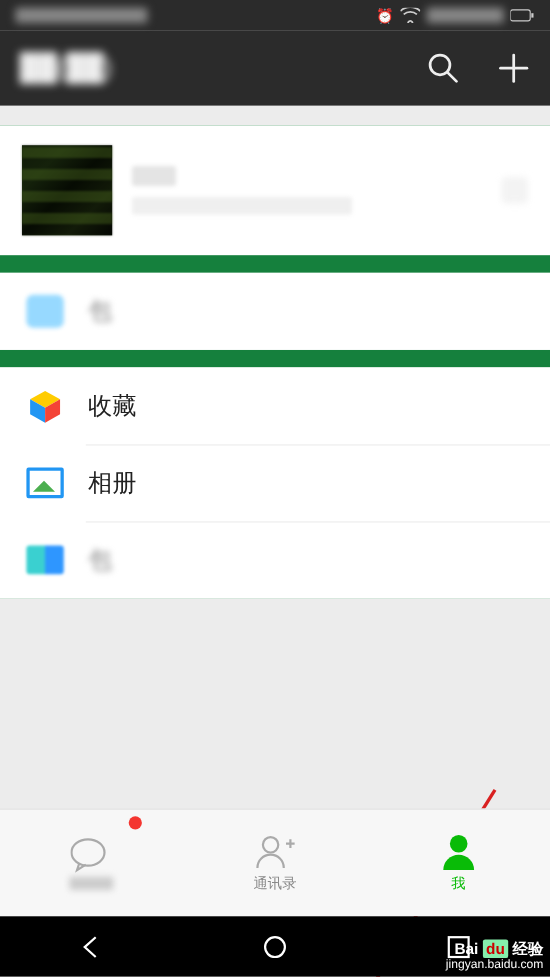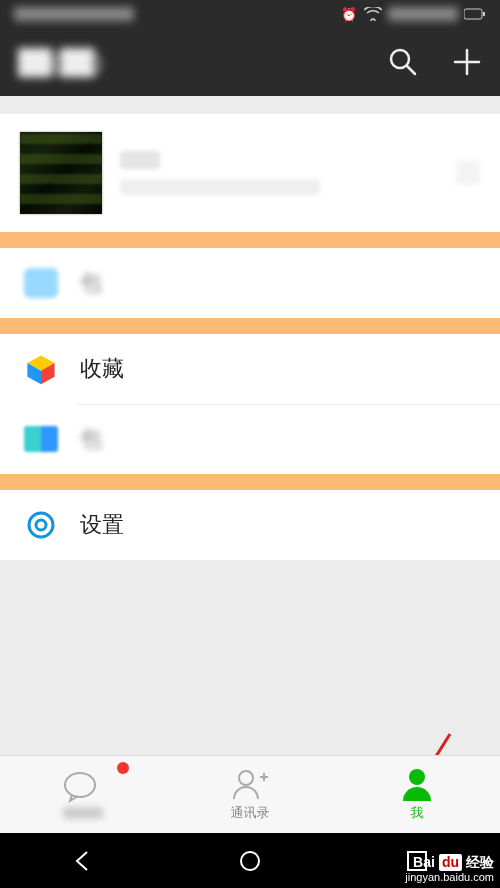--- a/index.html
+++ b/index.html
@@ -8,21 +8,21 @@
     .status-bar { height: 28px; background: #2b2b2b; display: flex; justify-content: space-between; align-items: center; padding: 0 14px; color: #ccc; font-size: 13px; }
     .status-left, .status-right { display: flex; align-items: center; gap: 6px; }
     .blurred { filter: blur(4px); background: #888; color: transparent; border-radius: 2px; }
     .status-left .blurred { width: 120px; height: 14px; }
     .status-right .blurred { width: 70px; height: 14px; }
 
     .header { height: 68px; background: #2b2b2b; display: flex; align-items: center; justify-content: space-between; padding: 0 18px; }
     .header-title { color: #eee; font-size: 24px; filter: blur(4px); }
     .header-actions { display: flex; gap: 34px; align-items: center; }
 
-    .content { background: #fdba74; }
+    .content { background: #15803d; }
 
     .profile-row { background: #fff; margin-top: 18px; padding: 18px 20px; display: flex; align-items: center; gap: 18px; position: relative; }
     .avatar { width: 82px; height: 82px; background: linear-gradient(135deg, #1a2a0e 0, #233813 25%, #0b1305 50%, #1f2d0f 75%, #070a04 100%); }
     .avatar::after { content:""; display:block; width:100%; height:100%; background: repeating-linear-gradient(0deg, rgba(0,0,0,0.4) 0 10px, rgba(50,70,20,0.6) 10px 20px); filter: blur(1px); }
     .profile-text .line1 { width: 40px; height: 18px; background: #e4e4e4; border-radius: 2px; filter: blur(2px); margin-bottom: 10px; }
     .profile-text .line2 { width: 200px; height: 16px; background: #efefef; border-radius: 2px; filter: blur(2px); }
     .chevron-placeholder { position: absolute; right: 20px; top: 50%; transform: translateY(-50%); width: 24px; height: 24px; background: #f3f3f3; filter: blur(3px); border-radius: 4px; }
 
     .group { background: #fff; margin-top: 16px; }
     .menu-item { display: flex; align-items: center; gap: 22px; padding: 18px 24px; background: #fff; position: relative; }
@@ -39,35 +39,35 @@
     .icon-card { width: 34px; height: 26px; background: linear-gradient(90deg, #3ad0d0 50%, #2e96ff 50%); border-radius: 3px; filter: blur(1.5px); }
     .icon-smile { width: 32px; height: 32px; border-radius: 50%; background: #ffcc00; position: relative; }
     .icon-smile::before { content:""; position:absolute; left:8px; top:10px; width:5px; height:5px; background:#333; border-radius:50%; box-shadow: 12px 0 0 #333; }
     .icon-smile::after { content:""; position:absolute; left:8px; top:19px; width:16px; height:8px; border-bottom: 3px solid #333; border-radius: 0 0 10px 10px; }
 
     
     .annotation { position: absolute; pointer-events: none; }
     .red-arrow { position: absolute; left: 0; top: 0; width: 500px; height: 888px; }
 
     
-    .tabbar { position: absolute; left:0; right:0; bottom: 55px; height: 78px; background: #f7f7f7; border-top: 1px solid #ddd; display: flex; }
+    .tabbar { position: absolute; left:0; right:0; bottom: 55px; height: 98px; background: #f7f7f7; border-top: 1px solid #ddd; display: flex; }
     .tab { flex: 1; display: flex; flex-direction: column; align-items: center; justify-content: center; gap: 3px; color: #888; font-size: 13px; position: relative; }
     .tab.active { color: #09bb07; }
     .tab .tab-icon { height: 34px; display:flex; align-items:center; justify-content:center; }
     .badge { position: absolute; top: 6px; right: 38px; width: 12px; height: 12px; background: #f43530; border-radius: 50%; }
     .tab .blurlabel { filter: blur(3px); width: 40px; height: 12px; background:#ccc; border-radius:2px; }
 
     
     .navbar { position: absolute; left:0; right:0; bottom:0; height: 55px; background: #000; display: flex; align-items: center; justify-content: space-around; }
     .nav-btn { width: 28px; height: 28px; color: #fff; display:flex; align-items:center; justify-content:center; }
 
     
     .watermark { position: absolute; right: 6px; bottom: 4px; color: #fff; font-size: 11px; text-align: right; line-height: 1.2; }
     .watermark .logo { display:flex; align-items:center; justify-content:flex-end; gap:3px; font-weight:bold; font-size:14px; }
-    .watermark .logo .du { background:#ffffff; color:#c00; padding:0 3px; border-radius:2px; margin: 0 1px; }
+    .watermark .logo .du { background:#86efac; color:#c00; padding:0 3px; border-radius:2px; margin: 0 1px; }
   </style>
 </head>
 <body>
 
 <div class="status-bar">
   <div class="status-left">
     <span class="blurred"></span>
   </div>
   <div class="status-right">
     <span>⏰</span>
@@ -122,37 +122,32 @@
         <svg width="34" height="34" viewBox="0 0 40 40">
             <polygon points="20,4 36,13 20,22 4,13" fill="#ffcc00"></polygon>
             <polygon points="4,13 20,22 20,38 4,29" fill="#2196f3"></polygon>
             <polygon points="36,13 20,22 20,38 36,29" fill="#f44336"></polygon>
           </svg>
       </div>
       <div class="label">收藏</div>
     </div>
     <div class="menu-item">
       <div class="icon">
+          <div class="icon-photo"></div>
+        </div>
+      <div class="label">相册</div>
+    </div>
+    <div class="menu-item">
+      <div class="icon">
           <div class="icon-card"></div>
         </div>
       <div class="label blur">包</div>
     </div>
   </div>
 
-  <div class="group">
-    <div class="menu-item">
-      <div class="icon">
-        <svg width="32" height="32" viewBox="0 0 32 32">
-            <circle cx="16" cy="16" r="12" stroke="#1296db" stroke-width="3" fill="none"></circle>
-            <circle cx="16" cy="16" r="5" stroke="#1296db" stroke-width="3" fill="none"></circle>
-          </svg>
-      </div>
-      <div class="label">设置</div>
-    </div>
-  </div>
 
 </div>
 
 <div class="annotation">
 
   <svg class="red-arrow" viewBox="0 0 500 888">
     <defs>
       <marker id="arrowhead" markerWidth="16" markerHeight="12" refX="2" refY="6" orient="auto">
         <polygon points="0 0, 16 6, 0 12" fill="#d92020"></polygon>
       </marker>

